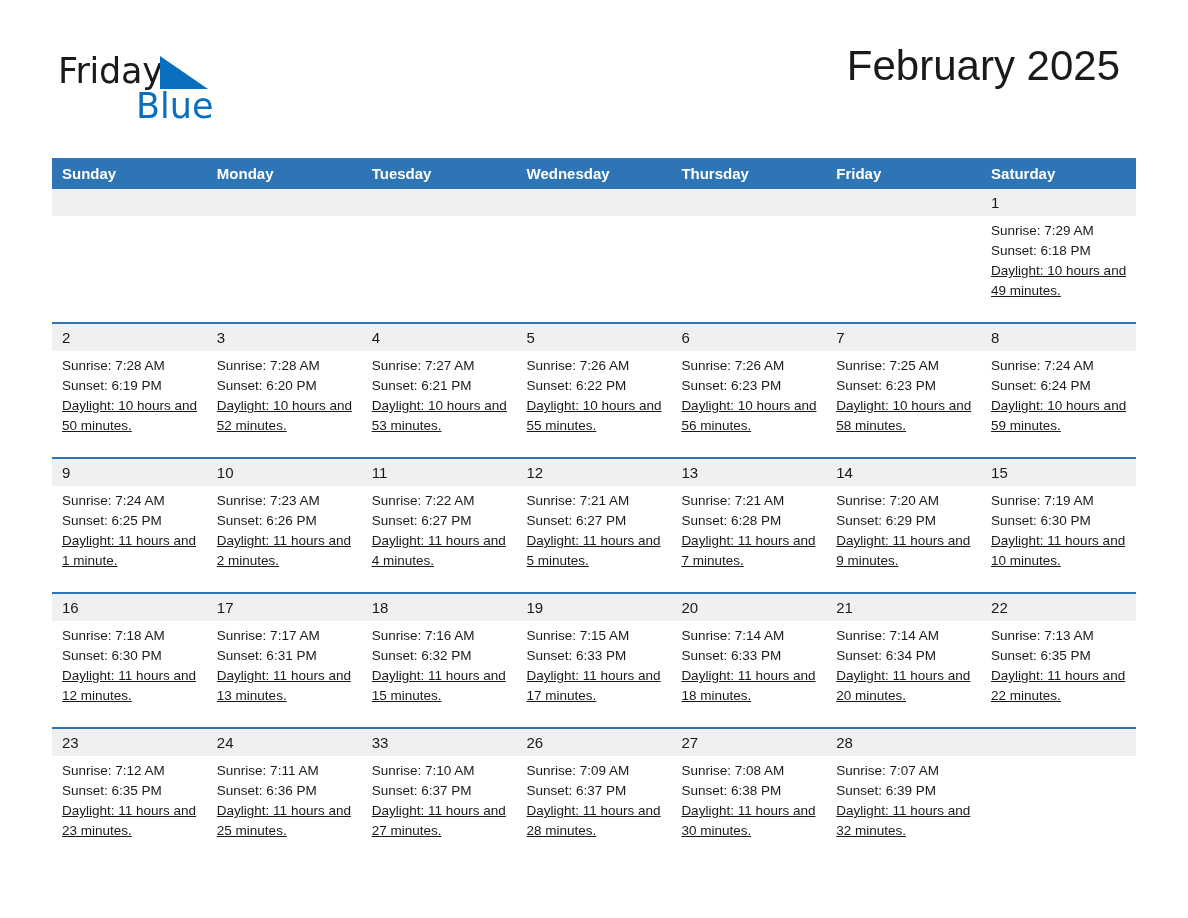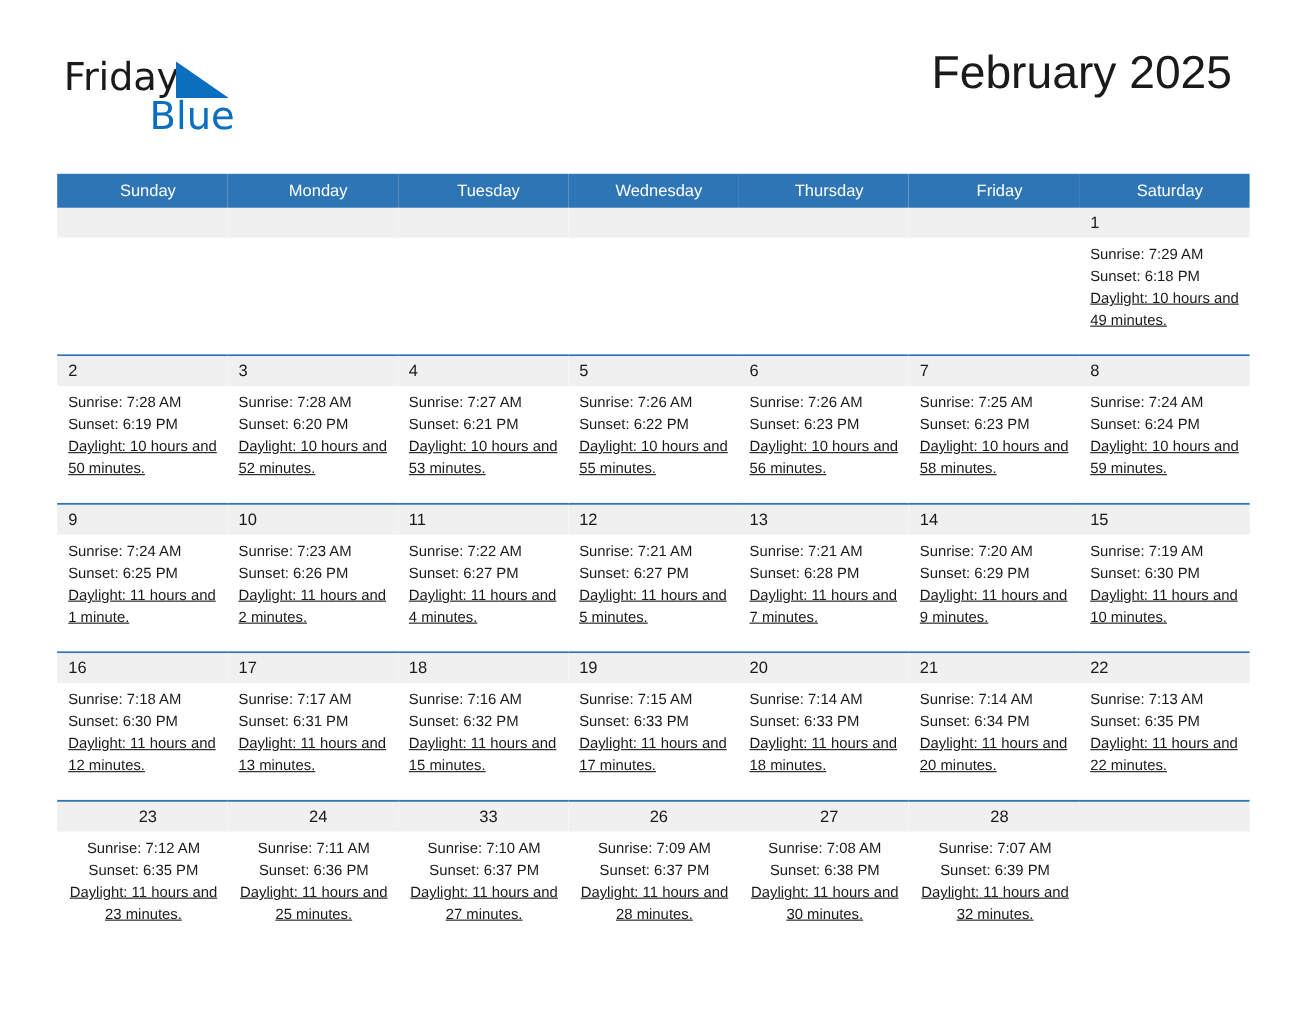--- a/index.html
+++ b/index.html
@@ -96,22 +96,22 @@
     left: 52px;
     top: 158px;
     width: 1084px;
     border-collapse: collapse;
     table-layout: fixed;
   }
   .calendar th {
     background: #2E75B6;
     color: #ffffff;
     font-size: 15px;
-    font-weight: 400;
-    text-align: center;
+    font-weight: 700;
+    text-align: left;
     padding: 6px 0 7px 10px;
     height: 18px;
     border: none;
   }
   .calendar td {
     vertical-align: top;
     padding: 0;
     border: none;
     width: 154.85px;
   }
@@ -121,21 +121,20 @@
   .week-row.first > td {
     border-top: none;
   }
   .daycell {
     height: 133px;
     background: #ffffff;
     position: relative;
   }
   .week-row.last .daycell {
     height: 137px;
-    text-align: center;
   }
   .daynum {
     background: #F0F0F0;
     font-size: 15px;
     line-height: 19px;
     padding: 4px 0 4px 10px;
     color: #1a1a1a;
     height: 19px;
   }
   .daycell.empty .daynum {

